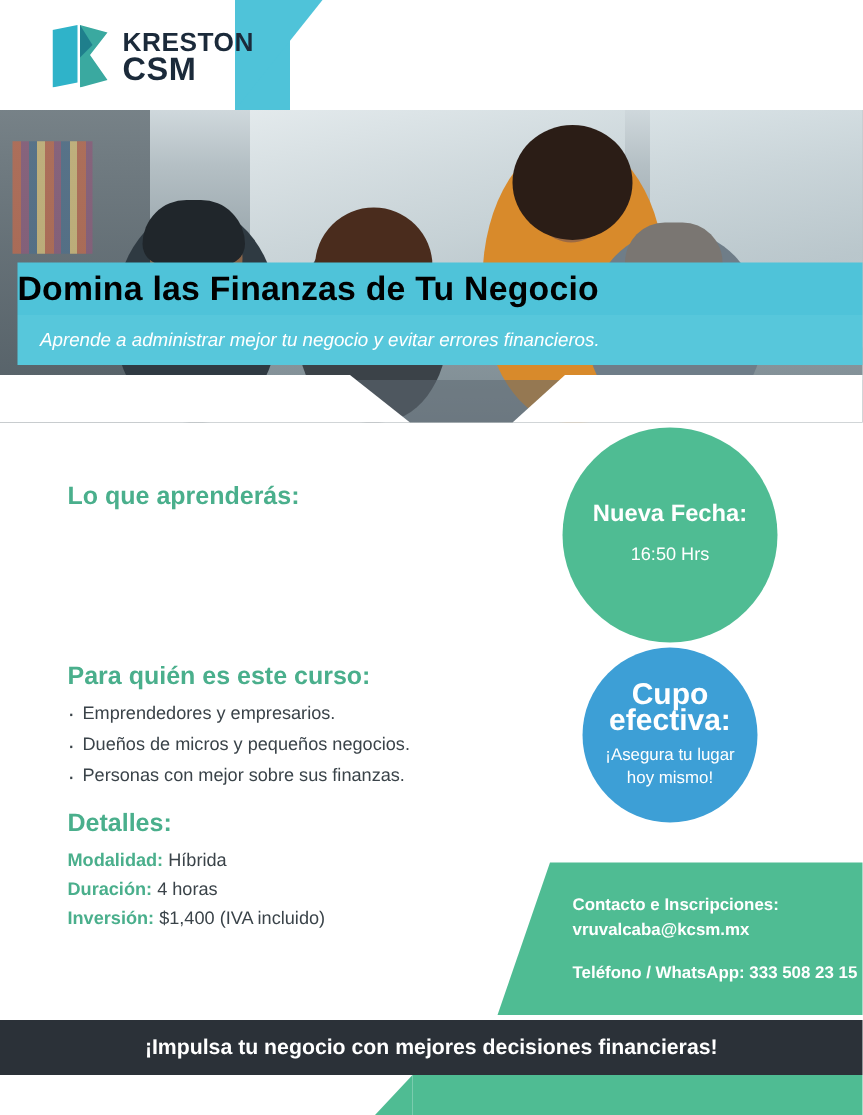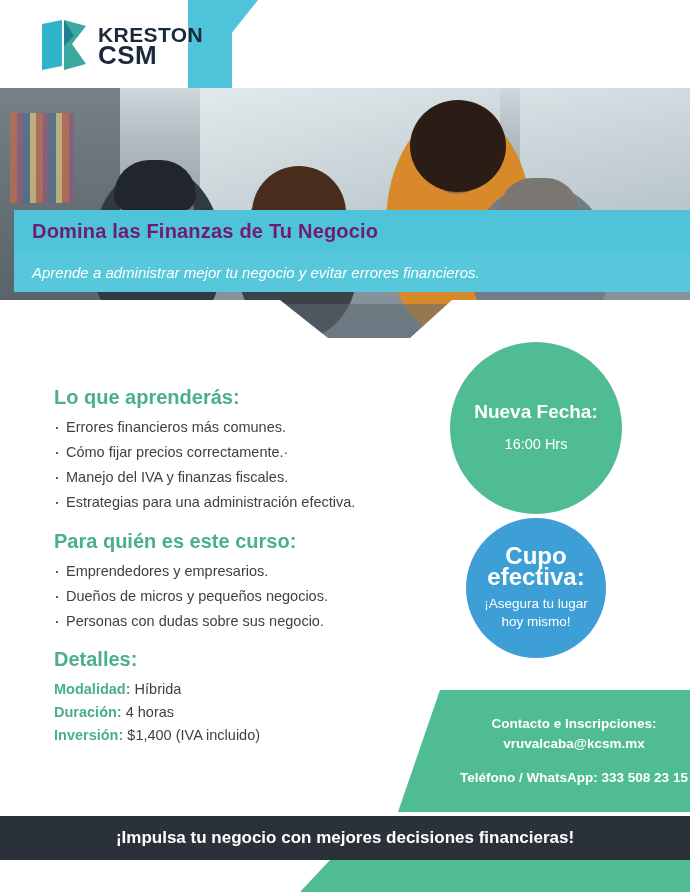--- a/index.html
+++ b/index.html
@@ -94,22 +94,22 @@
 
   
   .title-band {
     position: absolute; top: 210px; left: 14px;
     width: 676px; height: 42px;
     background: #4fc3d9;
     display: flex; align-items: center;
     z-index: 7;
   }
   .title-band h1 {
-    color: #701a75; font-size: 20px; font-weight: bold;
-    padding-left: 18px; letter-spacing: .2px;
+    color: #000000; font-size: 27px; font-weight: bold;
+    letter-spacing: .2px;
   }
   .sub-band {
     position: absolute; top: 252px; left: 14px;
     width: 676px; height: 40px;
     background: #57c7db;
     display: flex; align-items: center;
     z-index: 7;
   }
   .sub-band p {
     color: #ffffff; font-size: 15px; padding-left: 18px; font-style: italic;
@@ -181,21 +181,20 @@
   }
   .circle-blue .c-title { font-size: 24px; font-weight: bold; line-height: 21px; margin-bottom: 8px; }
   .circle-blue .c-line { font-size: 13.5px; line-height: 18px; }
 
   
   .contact {
     position: absolute; left: 440px; top: 690px;
     width: 250px; height: 122px;
     background: #4fbc93;
     color: #ffffff;
-    text-align: center;
   }
   .contact-tri {
     position: absolute; left: 398px; top: 690px;
     width: 0; height: 0;
     border-bottom: 122px solid #4fbc93;
     border-left: 42px solid transparent;
   }
   .contact .c-row {
     font-size: 13.5px; font-weight: bold; padding: 0 0 0 18px; line-height: 20px;
   }
@@ -281,34 +280,28 @@
 
 <div class="photo-wedge"></div>
 <div class="photo-wedge-tri"></div>
 <div class="photo-wedge-r"></div>
 <div class="photo-wedge-r-tri"></div>
 
 <div class="content">
 
   <div class="block-a">
     <div class="sec-title">Lo que aprenderás:</div>
-    <ul class="bullets">
-      <li>Errores financieros más comunes.</li>
-      <li>Cómo fijar precios correctamente.·</li>
-      <li>Manejo del IVA y finanzas fiscales.</li>
-      <li>Estrategias para una administración efectiva.</li>
-    </ul>
   </div>
 
   <div class="block-b">
     <div class="sec-title">Para quién es este curso:</div>
     <ul class="bullets">
       <li>Emprendedores y empresarios.</li>
       <li>Dueños de micros y pequeños negocios.</li>
-      <li>Personas con dudas sobre sus negocio.</li>
+      <li>Personas con mejor sobre sus finanzas.</li>
     </ul>
   </div>
 
   <div class="block-c">
     <div class="sec-title">Detalles:</div>
     <div class="detail-line">
       <b>Modalidad:</b>
       <span>Híbrida</span>
     </div>
     <div class="detail-line">
@@ -317,21 +310,21 @@
     </div>
     <div class="detail-line">
       <b>Inversión:</b>
       <span>$1,400 (IVA incluido)</span>
     </div>
   </div>
 </div>
 
 <div class="circle circle-green">
   <div class="c-title">Nueva Fecha:</div>
-  <div class="c-line">16:00 Hrs</div>
+  <div class="c-line">16:50 Hrs</div>
 </div>
 
 <div class="circle circle-blue">
   <div class="c-title">
     <span>Cupo</span><br>
     <span>efectiva:</span>
   </div>
   <div class="c-line">¡Asegura tu lugar</div>
   <div class="c-line">hoy mismo!</div>
 </div>

